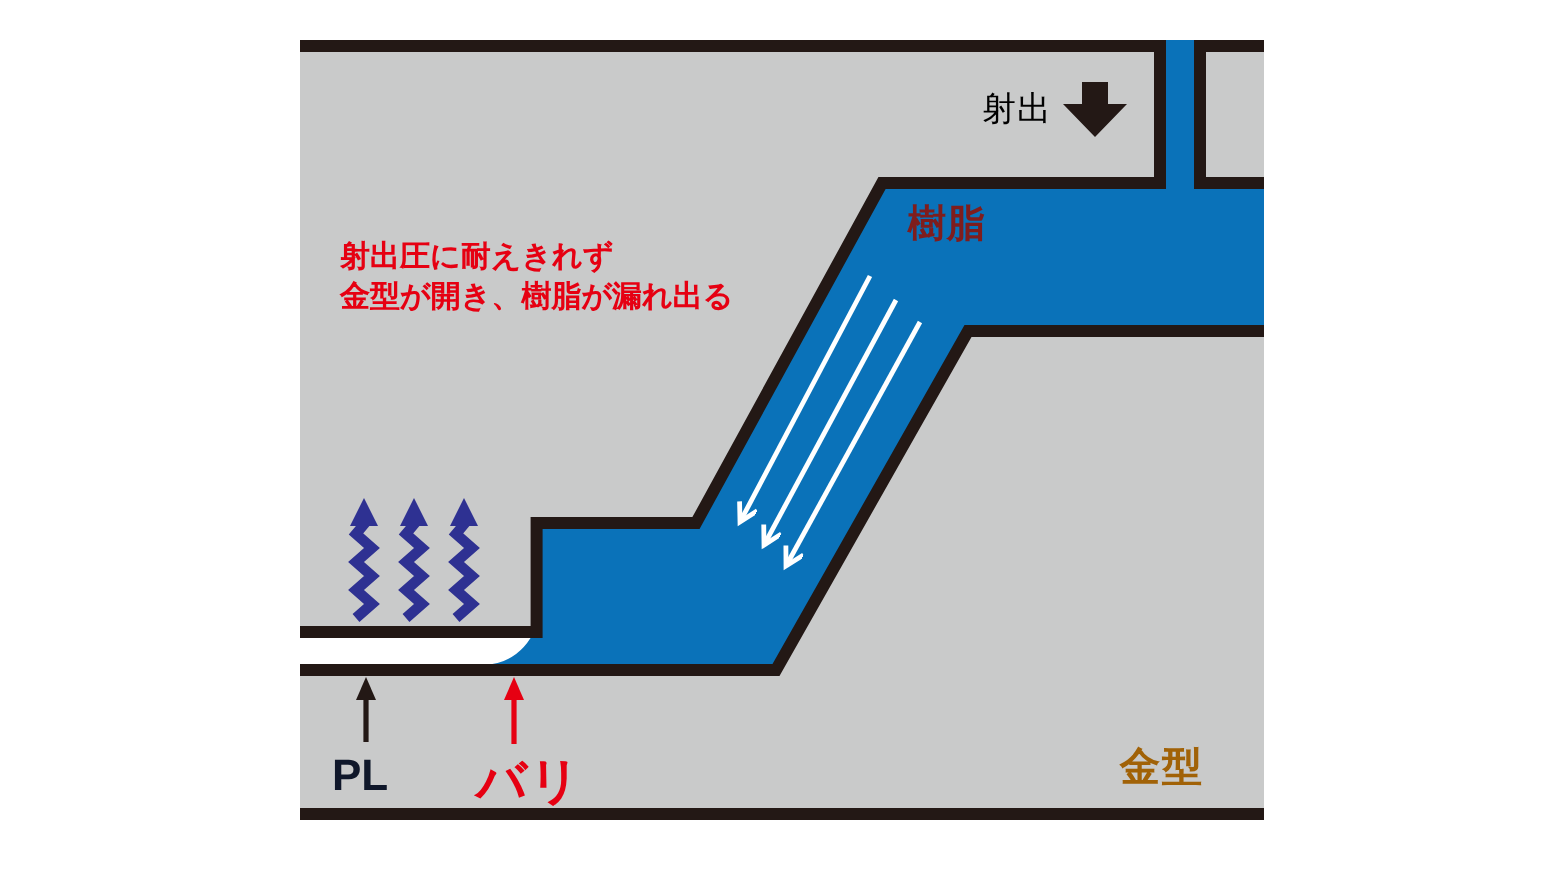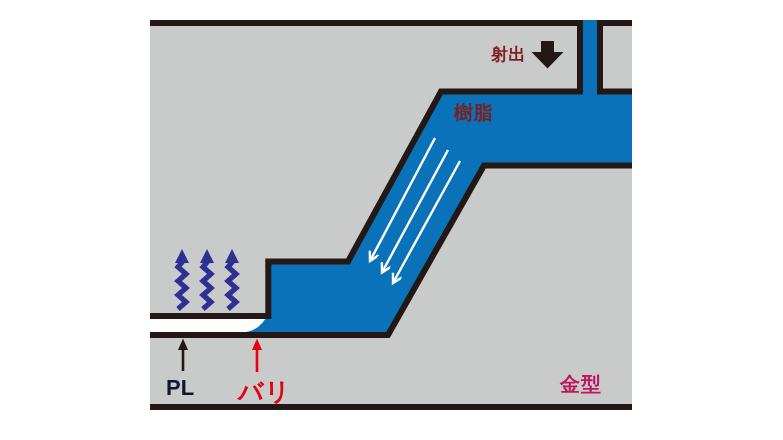--- a/index.html
+++ b/index.html
@@ -5,26 +5,26 @@
   html,body{margin:0;padding:0;background:#ffffff;}
   #stage{
     position:relative;
     width:783px;height:440px;
     background:#ffffff;
     overflow:hidden;
     font-family:"Liberation Sans", sans-serif;
   }
   #diagram-svg{position:absolute;left:0;top:0;}
   .label{position:absolute;white-space:nowrap;line-height:1;}
-  .label-injection{left:491px;top:46px;font-size:17px;font-weight:bold;color:#7f1d1d;letter-spacing:0.5px;}
+  .label-injection{left:491px;top:46px;font-size:17px;font-weight:normal;color:#000000;letter-spacing:0.5px;}
   .label-resin{left:454px;top:103px;font-size:19px;font-weight:bold;color:#7f1d1d;letter-spacing:0.5px;}
   .label-warning{left:170px;top:119px;font-size:15px;font-weight:bold;color:#e60012;line-height:20px;}
   .label-pl{left:166px;top:377px;font-size:22px;font-weight:bold;color:#0f172a;}
   .label-burr{left:238px;top:379px;font-size:25px;font-weight:bold;color:#e60012;letter-spacing:1px;}
-  .label-mold{left:560px;top:374px;font-size:20px;font-weight:bold;color:#be185d;letter-spacing:1px;}
+  .label-mold{left:560px;top:374px;font-size:20px;font-weight:bold;color:#a16207;letter-spacing:1px;}
 </style>
 </head>
 <body>
 
 <div id="stage">
 
   <svg id="diagram-svg" width="783" height="440" viewBox="0 0 783 440">
     <defs>
       <marker id="flowhead" markerUnits="userSpaceOnUse" markerWidth="20" markerHeight="20" refX="10" refY="5" orient="auto">
         <path d="M1,0 L10,5 L1,10" fill="none" stroke="#ffffff" stroke-width="2.4"></path>
@@ -68,19 +68,23 @@
     <g>
       <line x1="257" y1="349" x2="257" y2="372" stroke="#e60012" stroke-width="2.6"></line>
       <polygon points="257,338.5 252,350 262,350" fill="#e60012"></polygon>
     </g>
   </svg>
 
   <div class="label label-injection">射出</div>
 
   <div class="label label-resin">樹脂</div>
 
+  <div class="label label-warning">
+    <div>射出圧に耐えきれず</div>
+    <div>金型が開き、樹脂が漏れ出る</div>
+  </div>
 
   <div class="label label-pl">PL</div>
 
   <div class="label label-burr">バリ</div>
 
   <div class="label label-mold">金型</div>
 </div>
 
 </body></html>

